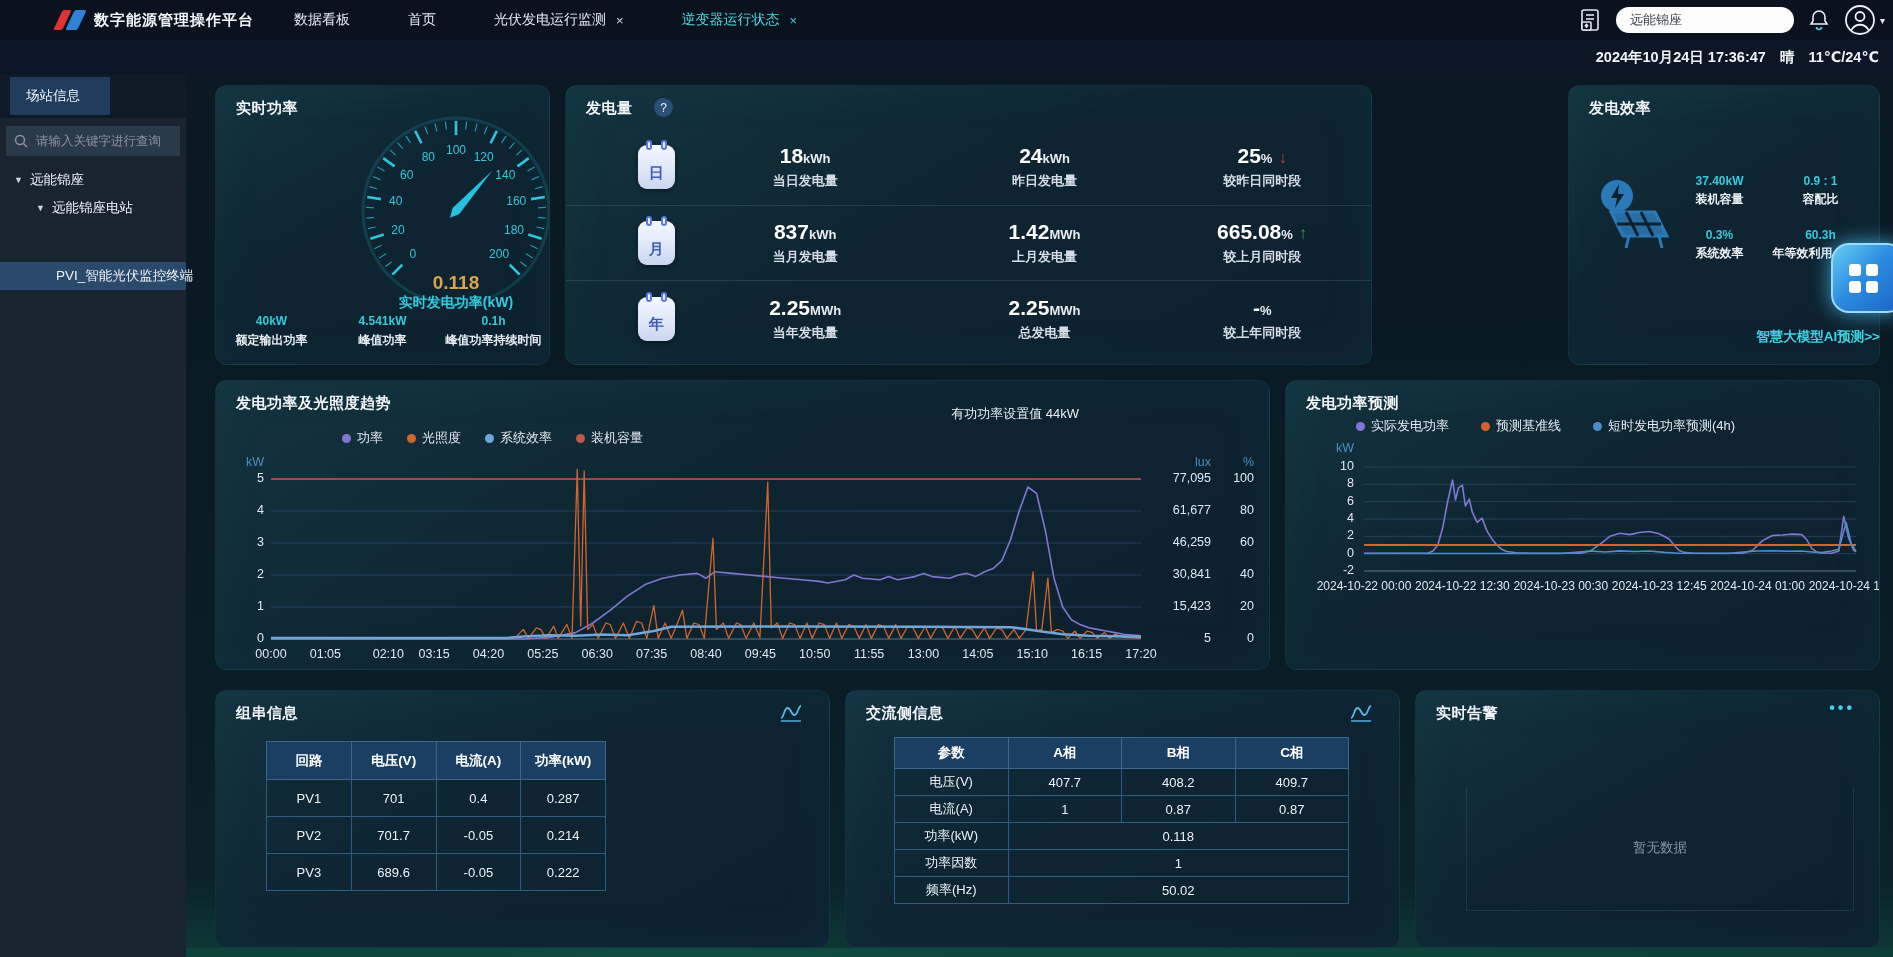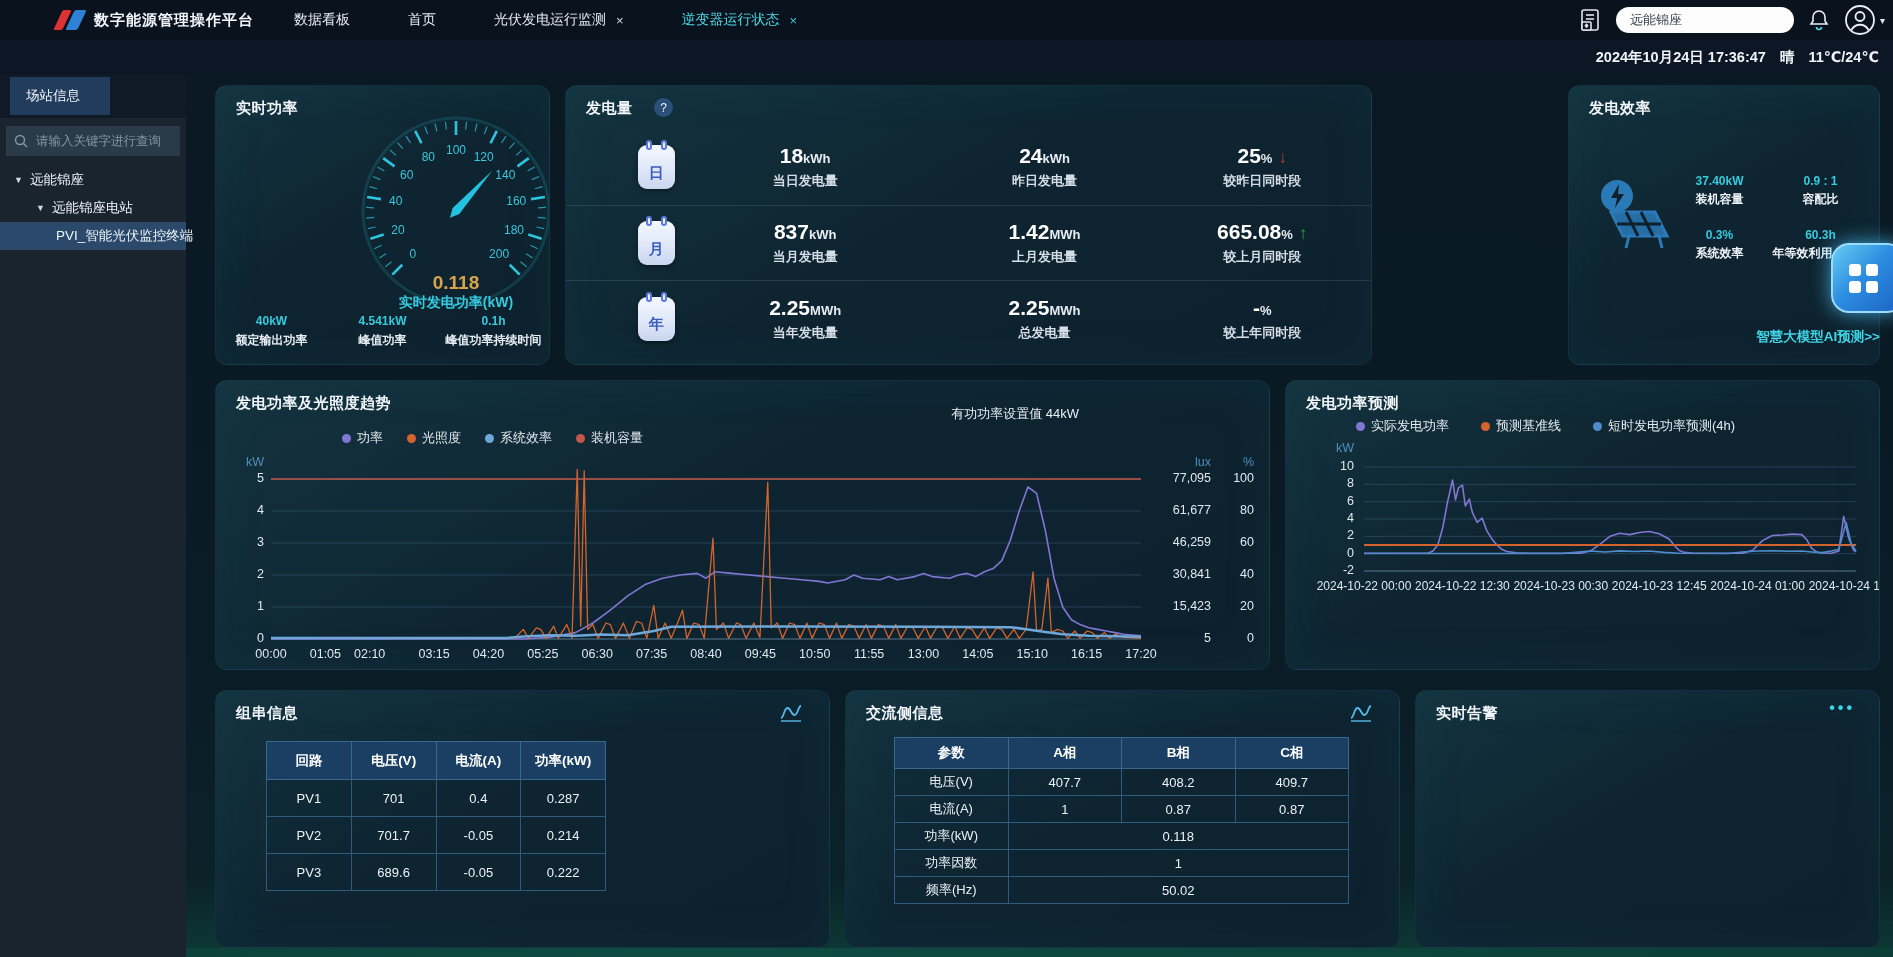--- a/index.html
+++ b/index.html
@@ -33,21 +33,21 @@
   .side-head{height:44px;background:#0f1a26;}
   .side-tab{position:absolute;left:10px;top:3px;width:100px;height:38px;background:#223c5e;color:#f2f6fa;
             font-size:13.5px;display:flex;align-items:center;padding-left:16px;cursor:pointer;}
   .side-search{position:relative;margin:8px 6px;height:30px;background:#2b3a49;display:flex;align-items:center;padding:0 8px;}
   .side-search svg{flex:0 0 auto;margin-right:6px;}
   .side-search input{background:transparent;border:none;outline:none;color:#c7d2dd;font-size:12.5px;width:100%;}
   .side-search input::placeholder{color:#8593a2;}
   .tree{margin-top:10px;}
   .tree-item{height:28px;display:flex;align-items:center;color:#eef3f8;font-size:13.5px;cursor:pointer;white-space:nowrap;}
   .tree-item .caret{font-size:9px;color:#cfd8e2;margin-right:7px;}
-  .tree-item.selected{background:#2b4a6b;}
+  .tree-item.selected{background:#2b4a6b;margin-top:40px;}
   
   .panel{position:absolute;border-radius:12px;border:1px solid rgba(80,170,200,.10);
          background:linear-gradient(150deg,#14333f 0%,#0e2531 45%,#0d212d 100%);
          box-shadow:inset 0 0 50px rgba(25,100,130,.10);overflow:hidden;}
   .panel-title{position:absolute;left:20px;top:13px;font-size:15px;font-weight:bold;color:#f2f6fa;letter-spacing:.5px;z-index:3;}
   .help-badge{position:absolute;left:88px;top:12px;width:19px;height:19px;border-radius:50%;background:#2a5078;
               color:#e8f2fa;font-size:12px;display:flex;align-items:center;justify-content:center;cursor:pointer;z-index:3;}
   .mini-ic{position:absolute;top:12px;cursor:pointer;z-index:3;}
   .dots-ic{position:absolute;top:8px;right:24px;color:#3fd5e6;font-size:16px;letter-spacing:3px;font-weight:bold;cursor:pointer;z-index:3;}
   
@@ -419,21 +419,21 @@
       <div class="tick" style="left: 933px; top: 218px; width: 62px; text-align: right;">15,423</div>
       <div class="tick" style="left: 933px; top: 250px; width: 62px; text-align: right;">5</div>
       <div class="tick" style="left: 1002px; top: 90px; width: 36px; text-align: right;">100</div>
       <div class="tick" style="left: 1002px; top: 122px; width: 36px; text-align: right;">80</div>
       <div class="tick" style="left: 1002px; top: 154px; width: 36px; text-align: right;">60</div>
       <div class="tick" style="left: 1002px; top: 186px; width: 36px; text-align: right;">40</div>
       <div class="tick" style="left: 1002px; top: 218px; width: 36px; text-align: right;">20</div>
       <div class="tick" style="left: 1002px; top: 250px; width: 36px; text-align: right;">0</div>
       <div class="tick" style="left: 27px; top: 266px; width: 56px; text-align: center;">00:00</div>
       <div class="tick" style="left: 81.375px; top: 266px; width: 56px; text-align: center;">01:05</div>
-      <div class="tick" style="left: 138px; top: 266px; width: 56px; text-align: left;">02:10</div>
+      <div class="tick" style="left: 132px; top: 266px; width: 56px; text-align: right;">02:10</div>
       <div class="tick" style="left: 190.125px; top: 266px; width: 56px; text-align: center;">03:15</div>
       <div class="tick" style="left: 244.5px; top: 266px; width: 56px; text-align: center;">04:20</div>
       <div class="tick" style="left: 298.875px; top: 266px; width: 56px; text-align: center;">05:25</div>
       <div class="tick" style="left: 353.25px; top: 266px; width: 56px; text-align: center;">06:30</div>
       <div class="tick" style="left: 407.625px; top: 266px; width: 56px; text-align: center;">07:35</div>
       <div class="tick" style="left: 462px; top: 266px; width: 56px; text-align: center;">08:40</div>
       <div class="tick" style="left: 516.375px; top: 266px; width: 56px; text-align: center;">09:45</div>
       <div class="tick" style="left: 570.75px; top: 266px; width: 56px; text-align: center;">10:50</div>
       <div class="tick" style="left: 625.125px; top: 266px; width: 56px; text-align: center;">11:55</div>
       <div class="tick" style="left: 679.5px; top: 266px; width: 56px; text-align: center;">13:00</div>
@@ -566,20 +566,23 @@
             <td>频率(Hz)</td>
             <td colspan="3">50.02</td>
           </tr>
         </tbody>
       </table>
   </div>
 
   <div class="panel" style="left:1415px;top:690px;width:465px;height:258px;">
     <div class="panel-title">实时告警</div>
     <div class="dots-ic">•••</div>
+    <div class="alarm-body">
+      <span>暂无数据</span>
+    </div>
   </div>
 
   <div class="float-btn">
     <div class="float-grid">
         <i></i>
         <i></i>
         <i></i>
         <i></i>
       </div>
   </div>

